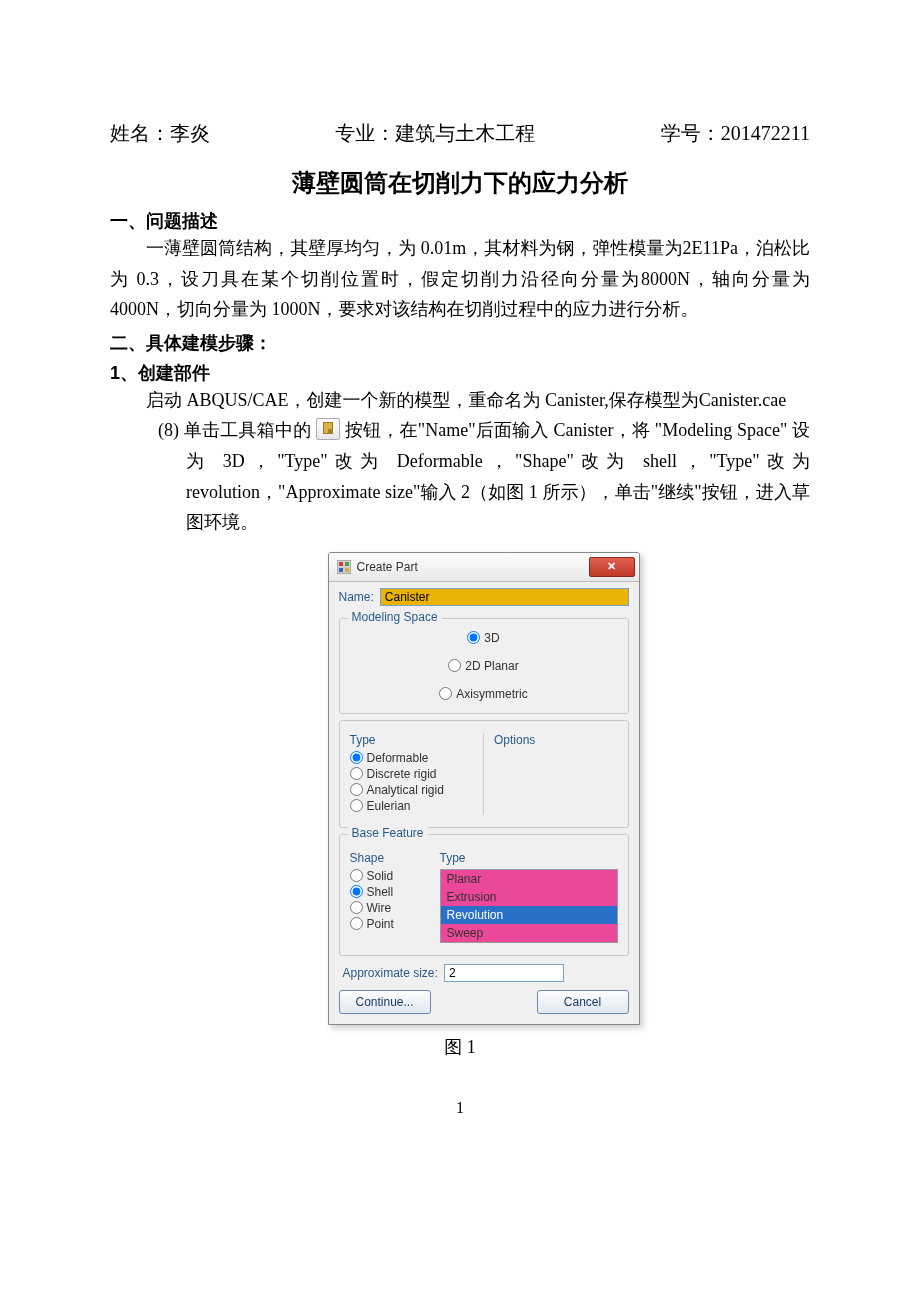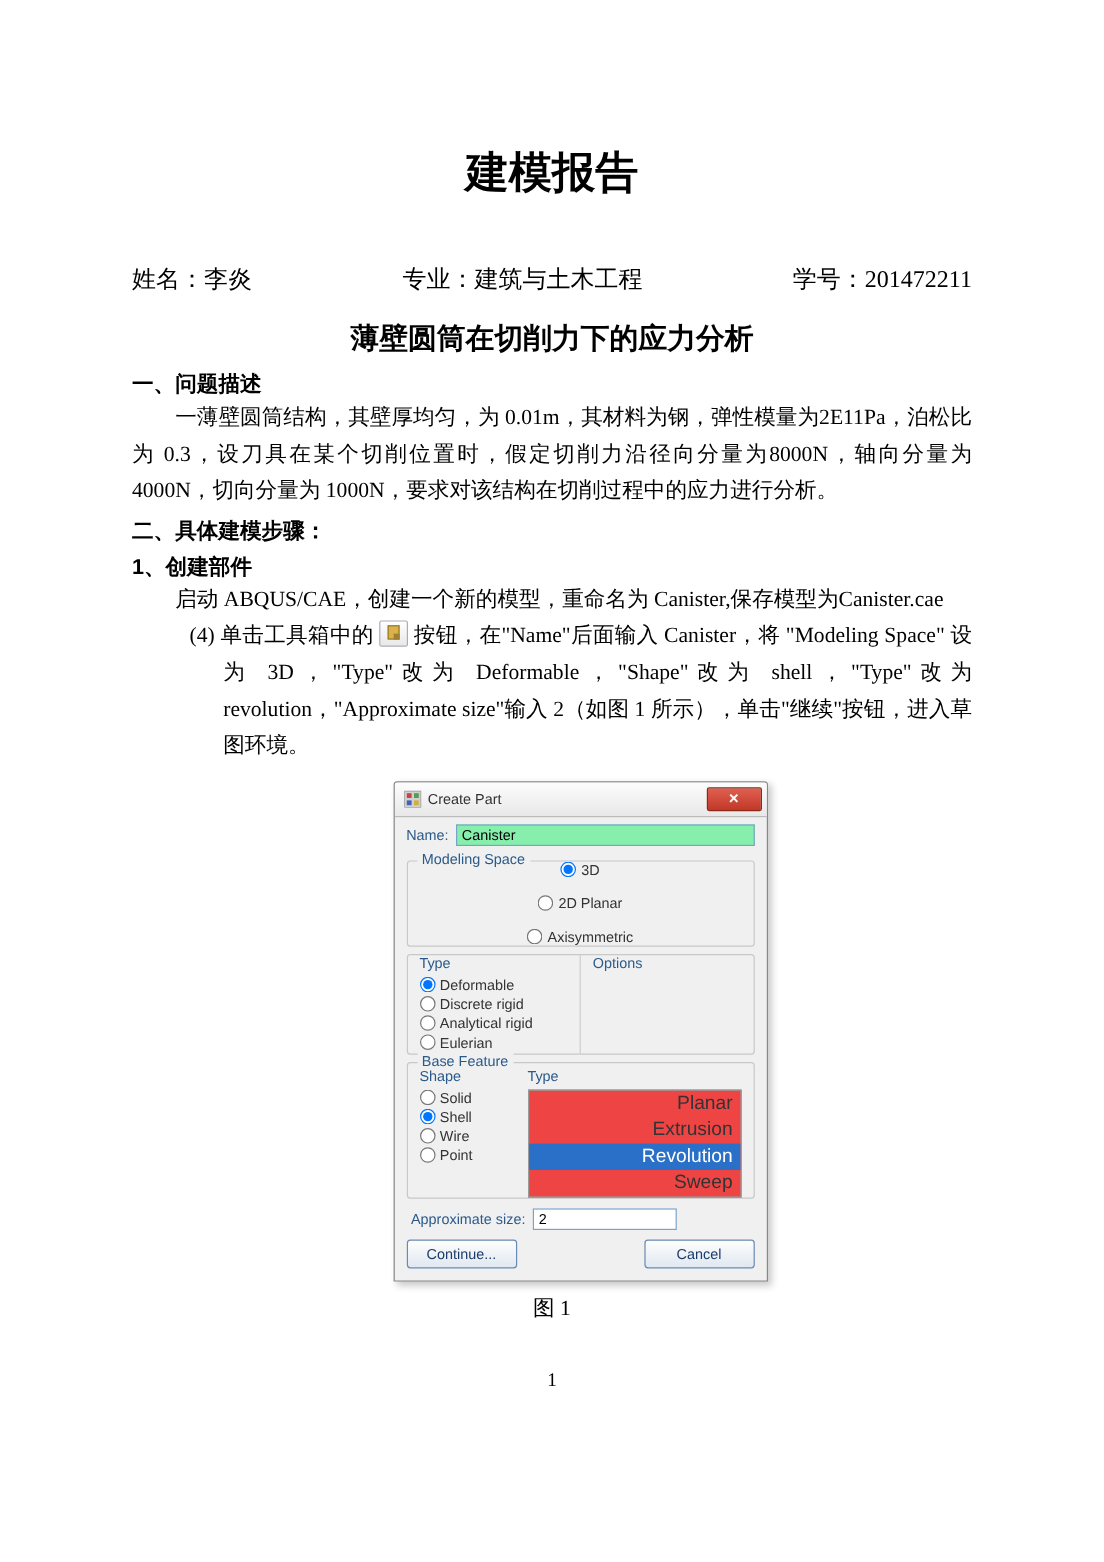--- a/index.html
+++ b/index.html
@@ -135,31 +135,31 @@
   .name-row {
     display: flex;
     align-items: center;
     gap: 6px;
     margin-bottom: 12px;
   }
   .name-label { color: #2a5a8a; }
   .name-input {
     flex: 1;
     border: 1px solid #7aa3c9;
-    background: #86efac;
+    background: #eab308;
     height: 18px;
     padding: 0 4px;
     font-size: 12px;
     box-sizing: border-box;
   }
   .groupbox {
     border: 1px solid #c8c8c8;
     border-radius: 3px;
     margin: 6px 0;
-    padding: 0 10px;
+    padding: 12px 10px;
     position: relative;
   }
   .group-title {
     position: absolute;
     top: -9px;
     left: 8px;
     background: #f0f0f0;
     padding: 0 4px;
     color: #2a5a8a;
     font-size: 12px;
@@ -200,23 +200,22 @@
     padding-top: 4px;
   }
   .shape-col {
     width: 80px;
   }
   .type-col {
     flex: 1;
   }
   .listbox {
     border: 1px solid #9a9a9a;
-    background: #ef4444;
-    font-size: 16px;
-    text-align: right;
+    background: #ec4899;
+    font-size: 12px;
   }
   .listbox div {
     padding: 2px 6px;
   }
   .listbox .sel {
     background: #2a70c8;
     color: #fff;
   }
   .approx-row {
     display: flex;
@@ -263,39 +262,38 @@
     font-size: 16px;
     margin-top: 40px;
   }
   input[type="radio"] { margin: 0 4px 0 0; vertical-align: -2px; }
 </style>
 </head>
 <body>
 
 <div class="page">
 
-  <div class="title-main">建模报告</div>
 
   <div class="info-line">
     <span><span>姓名：</span><span>李炎</span></span>
     <span><span>专业：</span><span>建筑与土木工程</span></span>
     <span><span>学号：</span><span>201472211</span></span>
   </div>
 
   <div class="subtitle">薄壁圆筒在切削力下的应力分析</div>
 
   <div class="section-head">一、问题描述</div>
   <div class="body-text">一薄壁圆筒结构，其壁厚均匀，为 0.01m，其材料为钢，弹性模量为2E11Pa，泊松比为 0.3，设刀具在某个切削位置时，假定切削力沿径向分量为8000N，轴向分量为 4000N，切向分量为 1000N，要求对该结构在切削过程中的应力进行分析。</div>
 
   <div class="section-head">二、具体建模步骤：</div>
   <div class="section-head">1、创建部件</div>
   <div class="body-text">启动 ABQUS/CAE，创建一个新的模型，重命名为 Canister,保存模型为Canister.cae</div>
 
   <div class="step step-first">
-    <span>(4) 单击工具箱中的 </span>
+    <span>(8) 单击工具箱中的 </span>
     <span class="icon-inline"></span>
     <span> 按钮，在"Name"后面输入 Canister，将 "Modeling Space" 设为 3D，"Type"改为 Deformable，"Shape"改为 shell，"Type"改为 revolution，"Approximate size"输入 2（如图 1 所示），单击"继续"按钮，进入草图环境。</span>
   </div>
 
   <div class="figure-wrap">
     <div class="dialog">
       <div class="titlebar">
         <div class="titlebar-left">
           <span class="app-ico">
             <svg viewBox="0 0 14 14" width="14" height="14">

